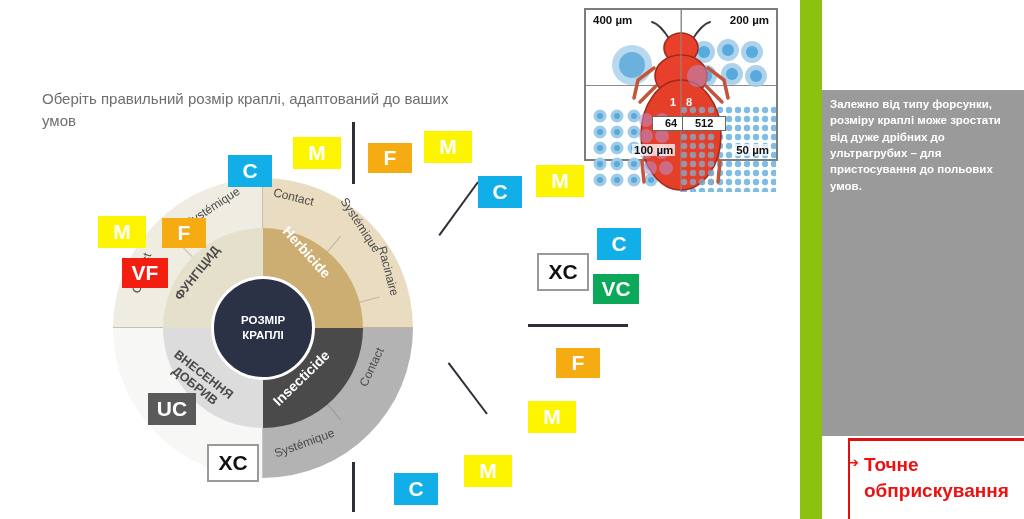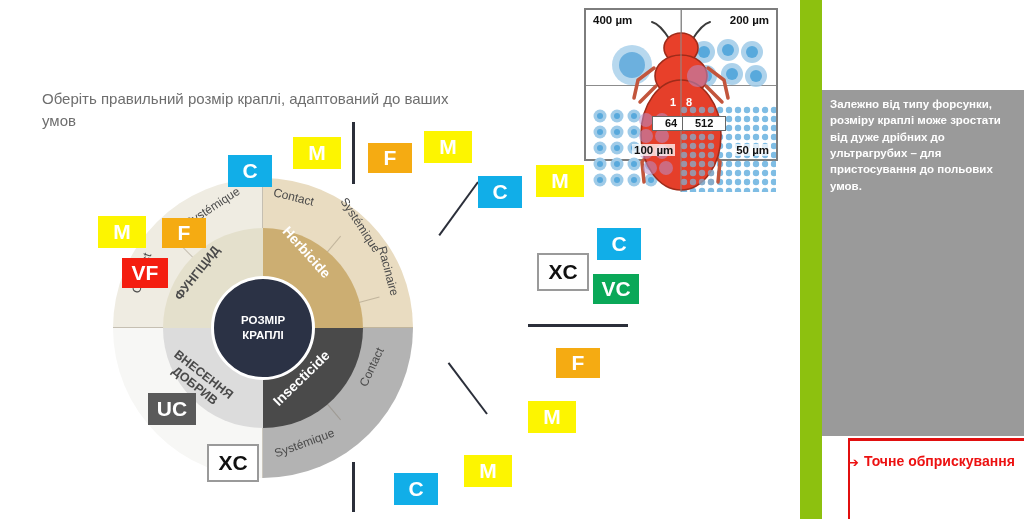--- a/index.html
+++ b/index.html
@@ -89,21 +89,21 @@
              display:flex;flex-direction:column;align-items:center;justify-content:center;
              color:#fff;font-weight:bold;font-size:16.5px;line-height:1.25;text-align:center;}
   #greenhead .l2 span.kuhn{font-weight:normal;}
   #graybox{position:absolute;left:32px;top:90px;width:202px;height:96px;background:#9a9a9a;
            color:#fff;font-size:11.5px;font-weight:bold;line-height:1.42;
            padding:6px 8px 0 8px;box-sizing:border-box;}
   #graytail{position:absolute;left:32px;top:186px;width:202px;height:250px;background:#9a9a9a;}
 
   #redbox{position:absolute;left:58px;top:438px;width:176px;height:81px;background:#fff;
           border-top:3px solid #e10f0f;border-left:2px solid #e10f0f;box-sizing:border-box;}
-  #redtext{position:absolute;left:74px;top:452px;width:160px;color:#ec1111;font-size:14px;
+  #redtext{position:absolute;left:74px;top:452px;width:160px;color:#ec1111;font-size:19px;
            font-weight:bold;line-height:1.35;}
   #redarrow{position:absolute;left:58px;top:455px;color:#ec1111;font-size:13px;font-weight:bold;}
 </style>
 </head>
 <body>
 
 <div id="main">
 
   <div id="subtitle">Оберіть правильний розмір краплі, адаптований до ваших умов</div>
 

